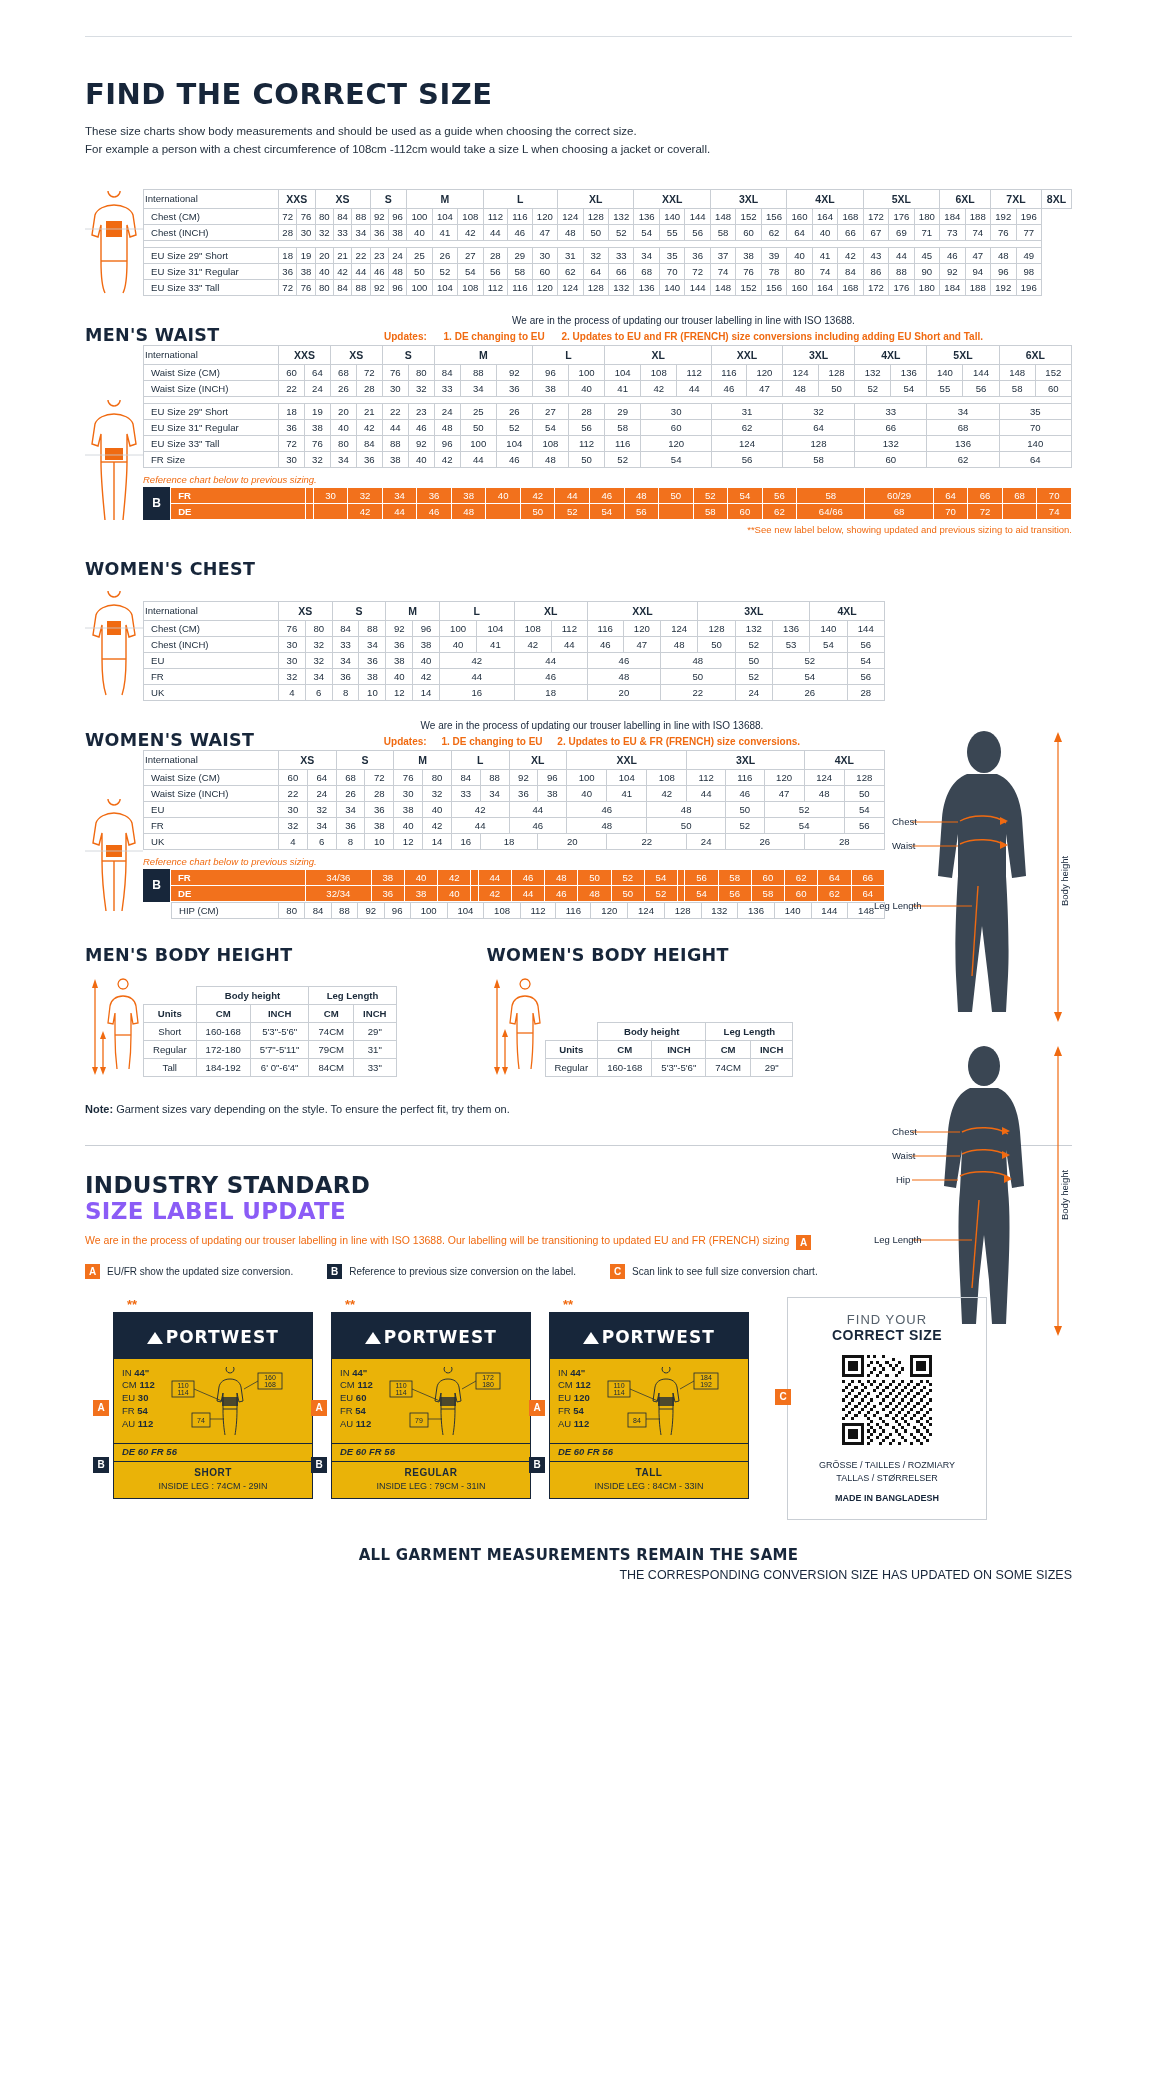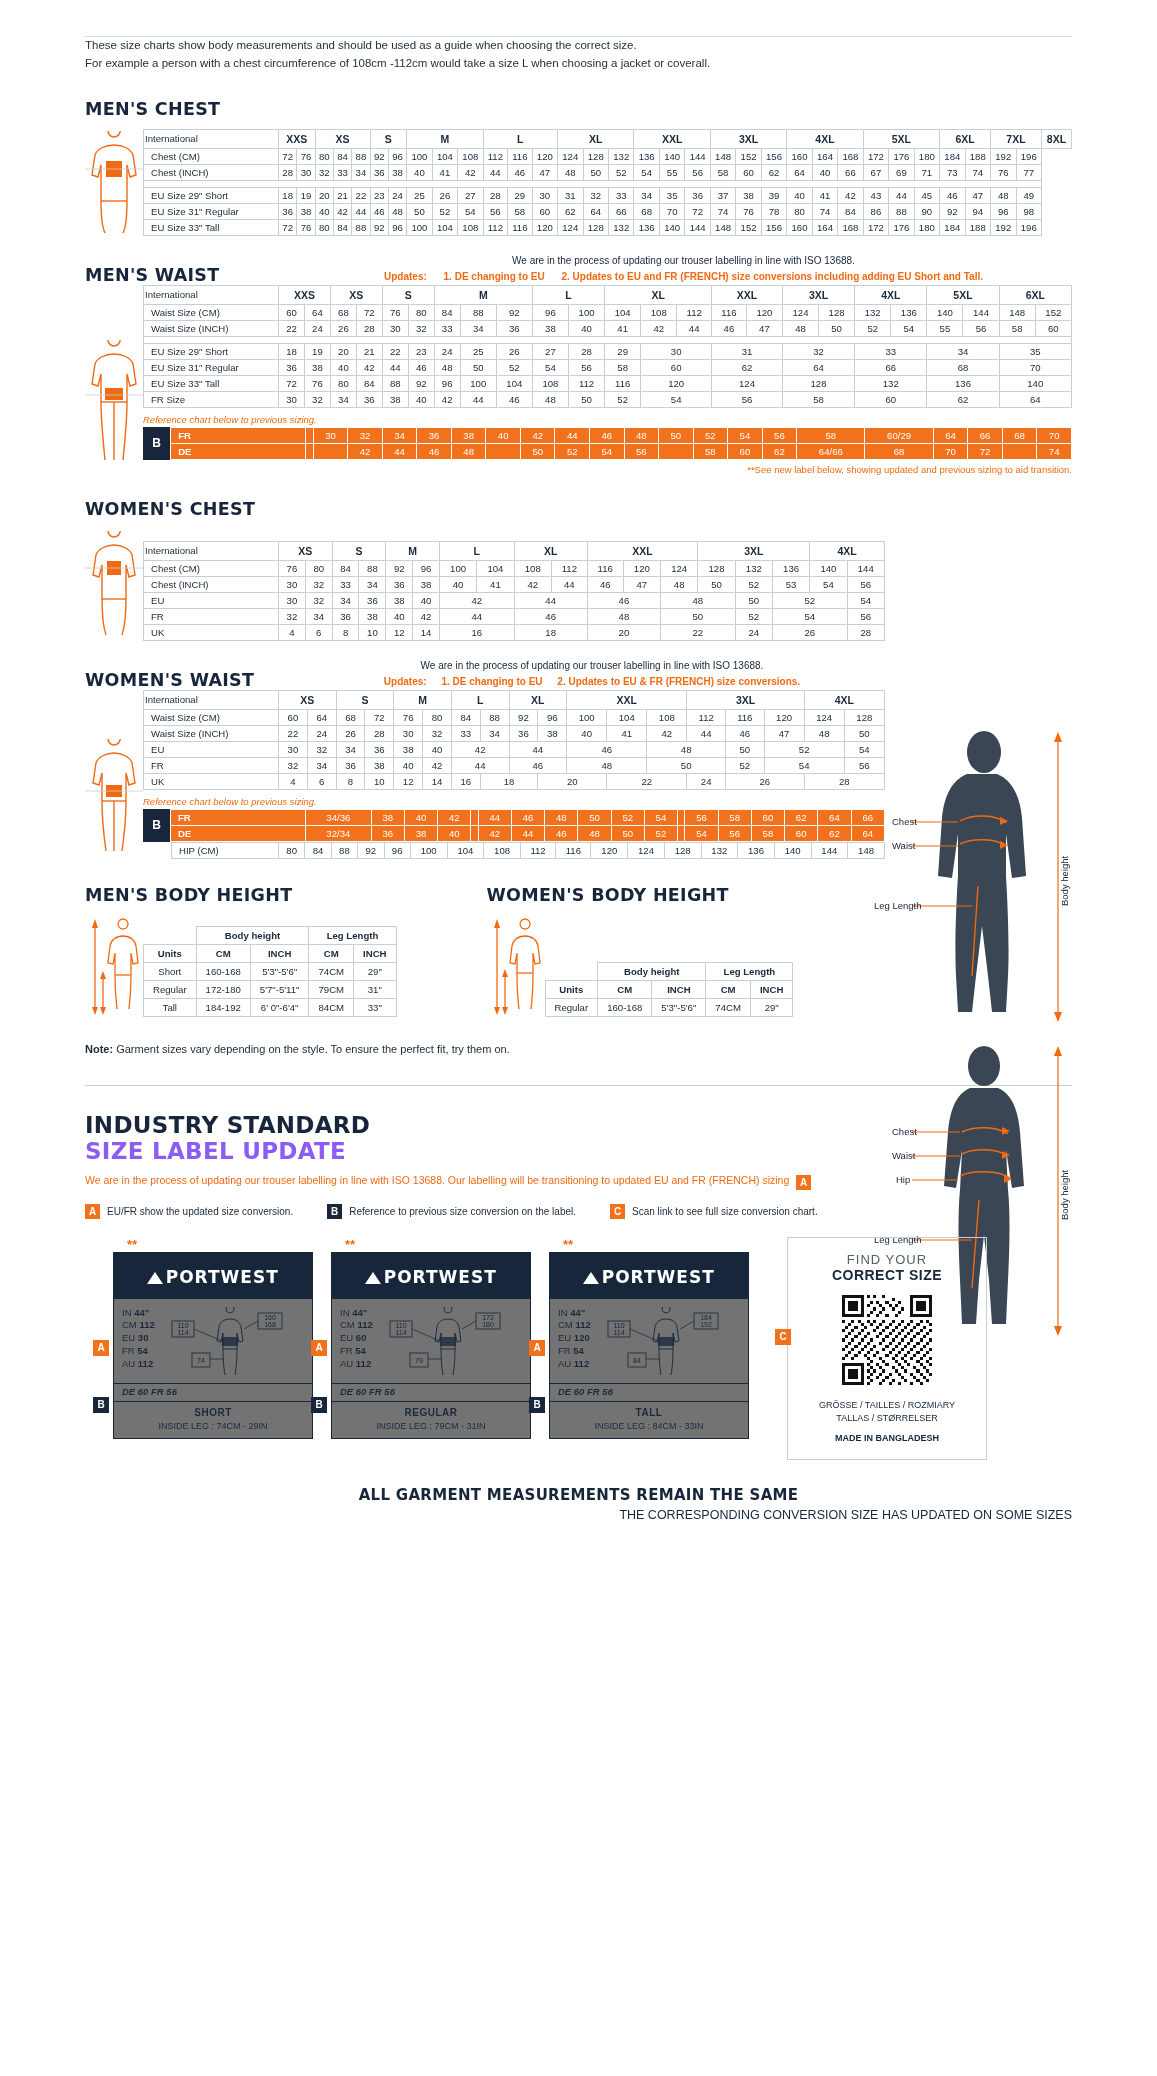--- a/index.html
+++ b/index.html
@@ -97,21 +97,21 @@
   .ind-sub { font-size: 10.5px; color: #f06a11; margin-bottom: 14px; }
   .legend { display: flex; gap: 34px; font-size: 10px; margin-bottom: 18px; align-items: center; }
   .legend .item { display: flex; align-items: center; gap: 7px; }
   .chip { width: 15px; height: 15px; background: #f2711c; color: #fff; font-weight: bold; font-size: 10px;
       display: flex; align-items: center; justify-content: center; }
   .chip.dark { background: #17263a; }
 
   .labels-row { display: flex; gap: 18px; align-items: flex-start; }
   .label-card { width: 200px; position: relative; }
   .star { color: #f06a11; font-weight: bold; font-size: 13px; margin-left: 14px; }
-  .lbl-box { border: 1px solid #17263a; background: #737373; }
+  .lbl-box { border: 1px solid #17263a; background: #eab308; }
   .lbl-brandbar { background: #17263a; color: #fff; text-align: center; padding: 14px 0 12px; }
   .brandtxt { font-family: "DejaVu Sans", sans-serif; font-weight: bold; font-size: 17px; letter-spacing: 1px; }
   .lbl-body { display: flex; padding: 8px 6px 4px 8px; }
   .lbl-codes { font-size: 9.5px; line-height: 1.35; }
   .lbl-codes .v { font-weight: bold; }
   .lbl-fig { flex: 1; display: flex; justify-content: center; }
   .lbl-de { font-size: 9.5px; font-style: italic; padding: 2px 0 4px 8px; border-top: 1px solid #17263a; }
   .lbl-de b { font-weight: bold; }
   .lbl-foot { border-top: 1px solid #17263a; text-align: center; font-size: 9px; padding: 4px 0 6px; line-height: 1.4; }
   .lbl-foot .big { font-weight: bold; font-size: 10px; letter-spacing: 0.5px; }
@@ -130,26 +130,26 @@
       font-family: "DejaVu Sans", sans-serif; letter-spacing: 0.3px; }
   .bottom-sub { text-align: right; font-size: 12.5px; color: #17263a; margin-top: 4px; margin-bottom: 40px; }
 </style>
 </head>
 <body>
 
 <div class="page">
 
   <div class="topline"></div>
 
+  <h1 class="main-title">FIND THE CORRECT SIZE</h1>
   <div class="intro">
     <div>These size charts show body measurements and should be used as a guide when choosing the correct size.</div>
     <div>For example a person with a chest circumference of 108cm -112cm would take a size L when choosing a jacket or coverall.</div>
   </div>
 
-  <h2 class="sect">MEN'S CHEST</h2>
   <div class="block row-flex">
     <div class="figure-col">
       <svg width="58" height="105" viewBox="0 0 58 105">
         <g stroke="#f06a11" stroke-width="1.4" fill="none">
           <path d="M29 6 a6 6 0 1 1 0.1 0"></path>
           <path d="M29 14 C20 14 12 18 10 24 L7 44 L13 46 L16 34 L16 70 C16 86 18 98 20 102 M29 14 C38 14 46 18 48 24 L51 44 L45 46 L42 34 L42 70 C42 86 40 98 38 102"></path>
           <path d="M16 70 L42 70"></path>
         </g>
         <rect x="21" y="30" width="16" height="16" fill="#f06a11"></rect>
         <line x1="0" y1="38" x2="58" y2="38" stroke="#c9ced4" stroke-width="0.8"></line>

